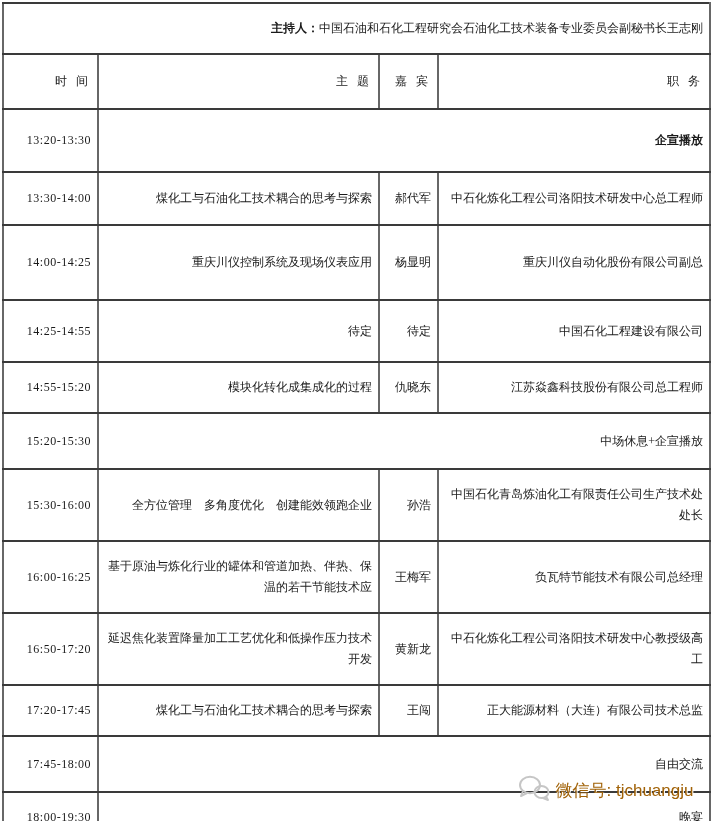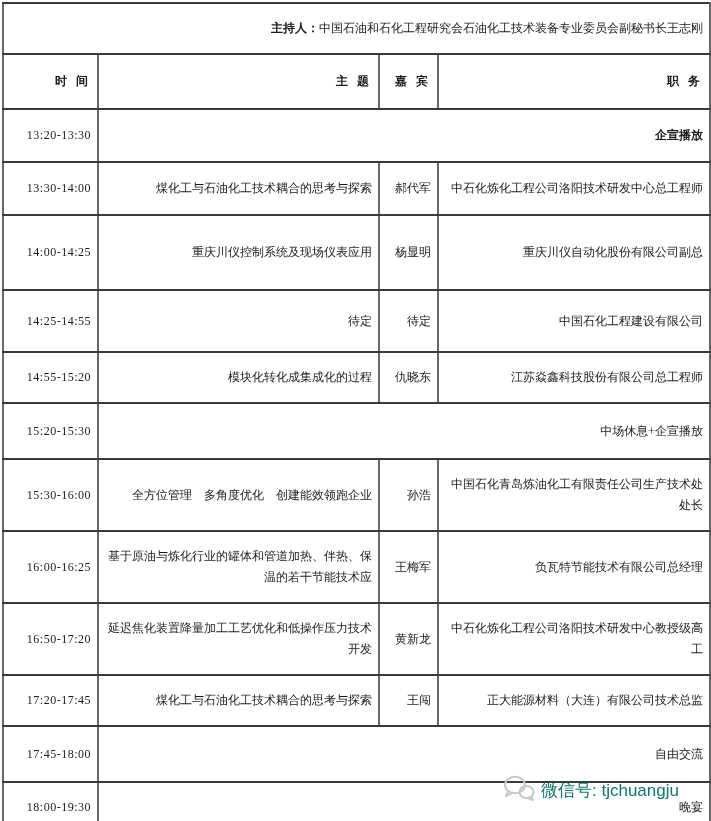--- a/index.html
+++ b/index.html
@@ -33,45 +33,46 @@
     vertical-align: middle;
     font-size: 12px;
     line-height: 1.75;
     padding: 14px 6px;
     overflow: hidden;
   }
   table.schedule { border: 2px solid #3a3a3a; }
   .host-cell { font-size: 14.5px; }
   .host-label { font-weight: bold; }
   .header-cell {
-    font-weight: bold;
+    font-weight: normal;
     font-size: 14.5px;
     letter-spacing: 3px;
   }
   .time-cell {
     font-size: 13px;
     letter-spacing: 0.5px;
     white-space: nowrap;
   }
   .span-cell { font-size: 13.5px; }
   .span-bold { font-weight: bold; }
   .watermark {
     position: absolute;
     top: 774px;
     left: 503px;
     width: 205px;
     display: flex;
     align-items: center;
     gap: 6px;
-    color: #0f766e;
+    color: #a16207;
     font-family: "Liberation Sans", "DejaVu Sans", sans-serif;
     font-size: 17px;
     white-space: nowrap;
     pointer-events: none;
     text-shadow: 1px 1px 0 #ffffff;
+    justify-content: center;
   }
   .watermark svg { flex: 0 0 auto; }
 </style>
 </head>
 <body>
 
 <div class="page">
   <table class="schedule">
     <colgroup>
       <col style="width:95px">
@@ -85,21 +86,21 @@
       <td colspan="4" class="host-cell"><span class="host-label">主持人：</span><span>中国石油和石化工程研究会石油化工技术装备专业委员会副秘书长王志刚</span></td>
     </tr>
 
     <tr style="height:55px">
       <td class="header-cell">时 间</td>
       <td class="header-cell">主 题</td>
       <td class="header-cell">嘉 宾</td>
       <td class="header-cell">职 务</td>
     </tr>
 
-    <tr style="height:53px">
+    <tr style="height:63px">
       <td class="time-cell">13:20-13:30</td>
       <td colspan="3" class="span-cell span-bold">企宣播放</td>
     </tr>
 
     <tr style="height:53px">
       <td class="time-cell">13:30-14:00</td>
       <td>煤化工与石油化工技术耦合的思考与探索</td>
       <td>郝代军</td>
       <td>中石化炼化工程公司洛阳技术研发中心总工程师</td>
     </tr>

